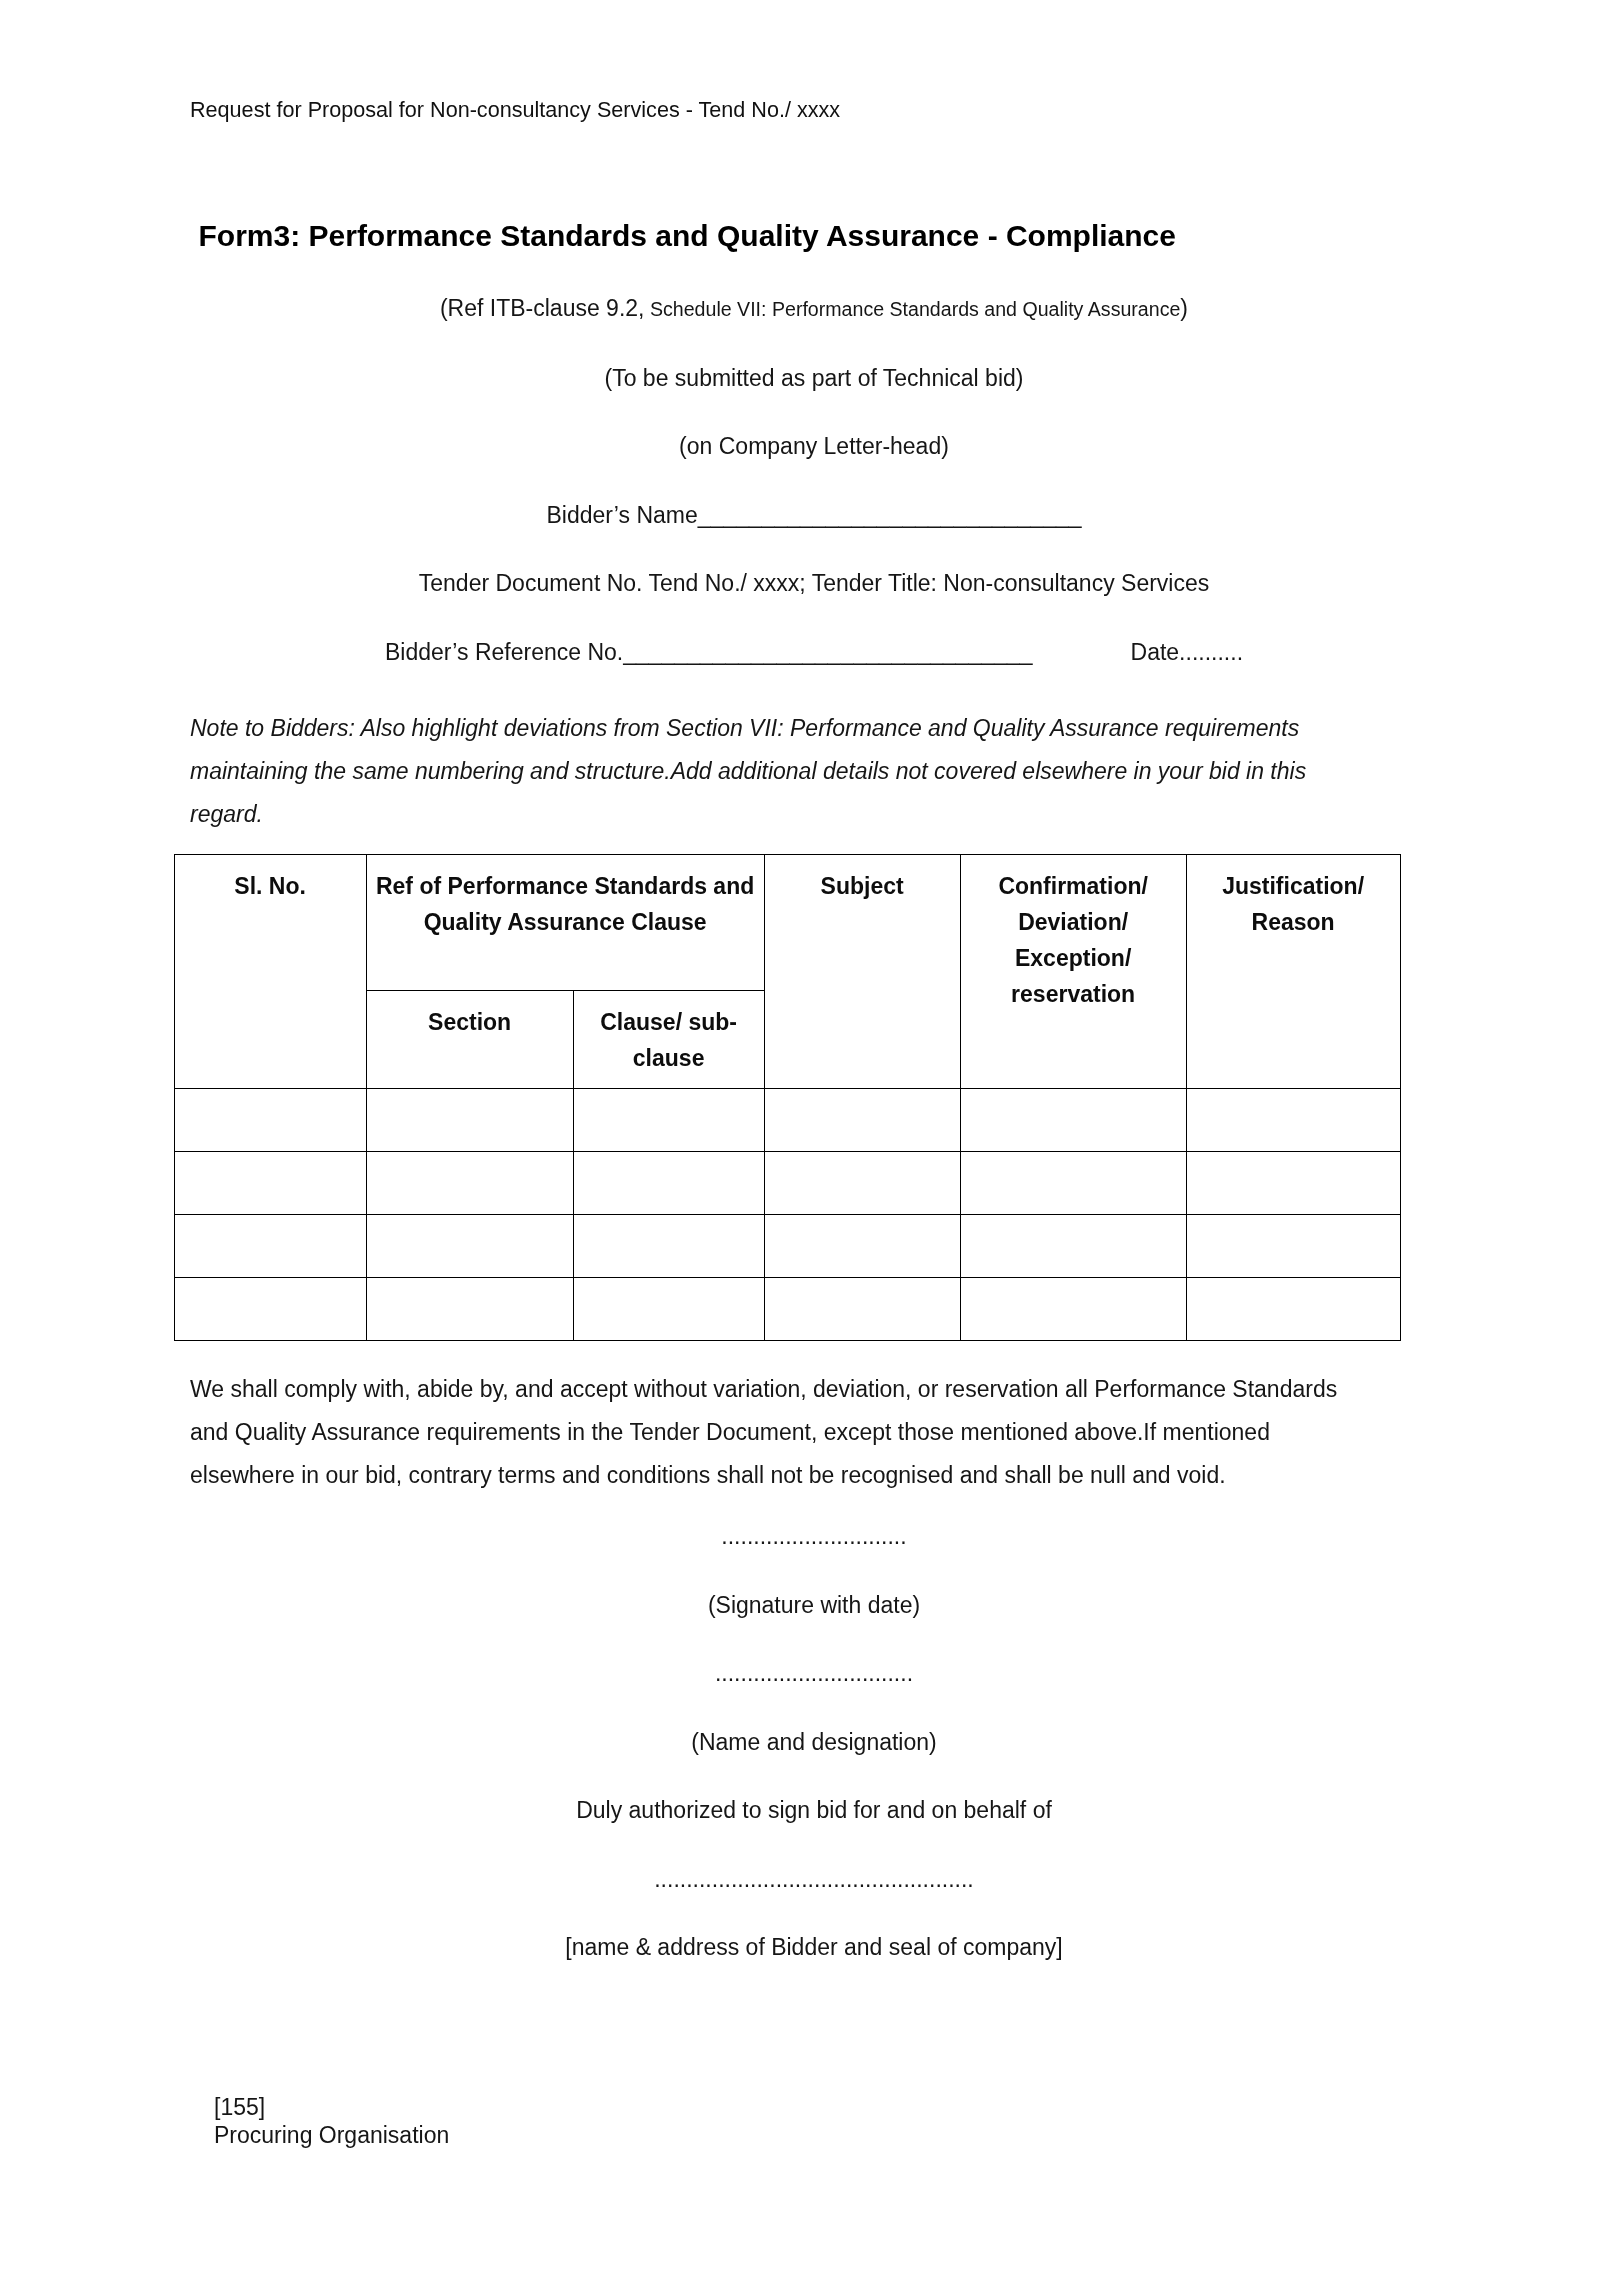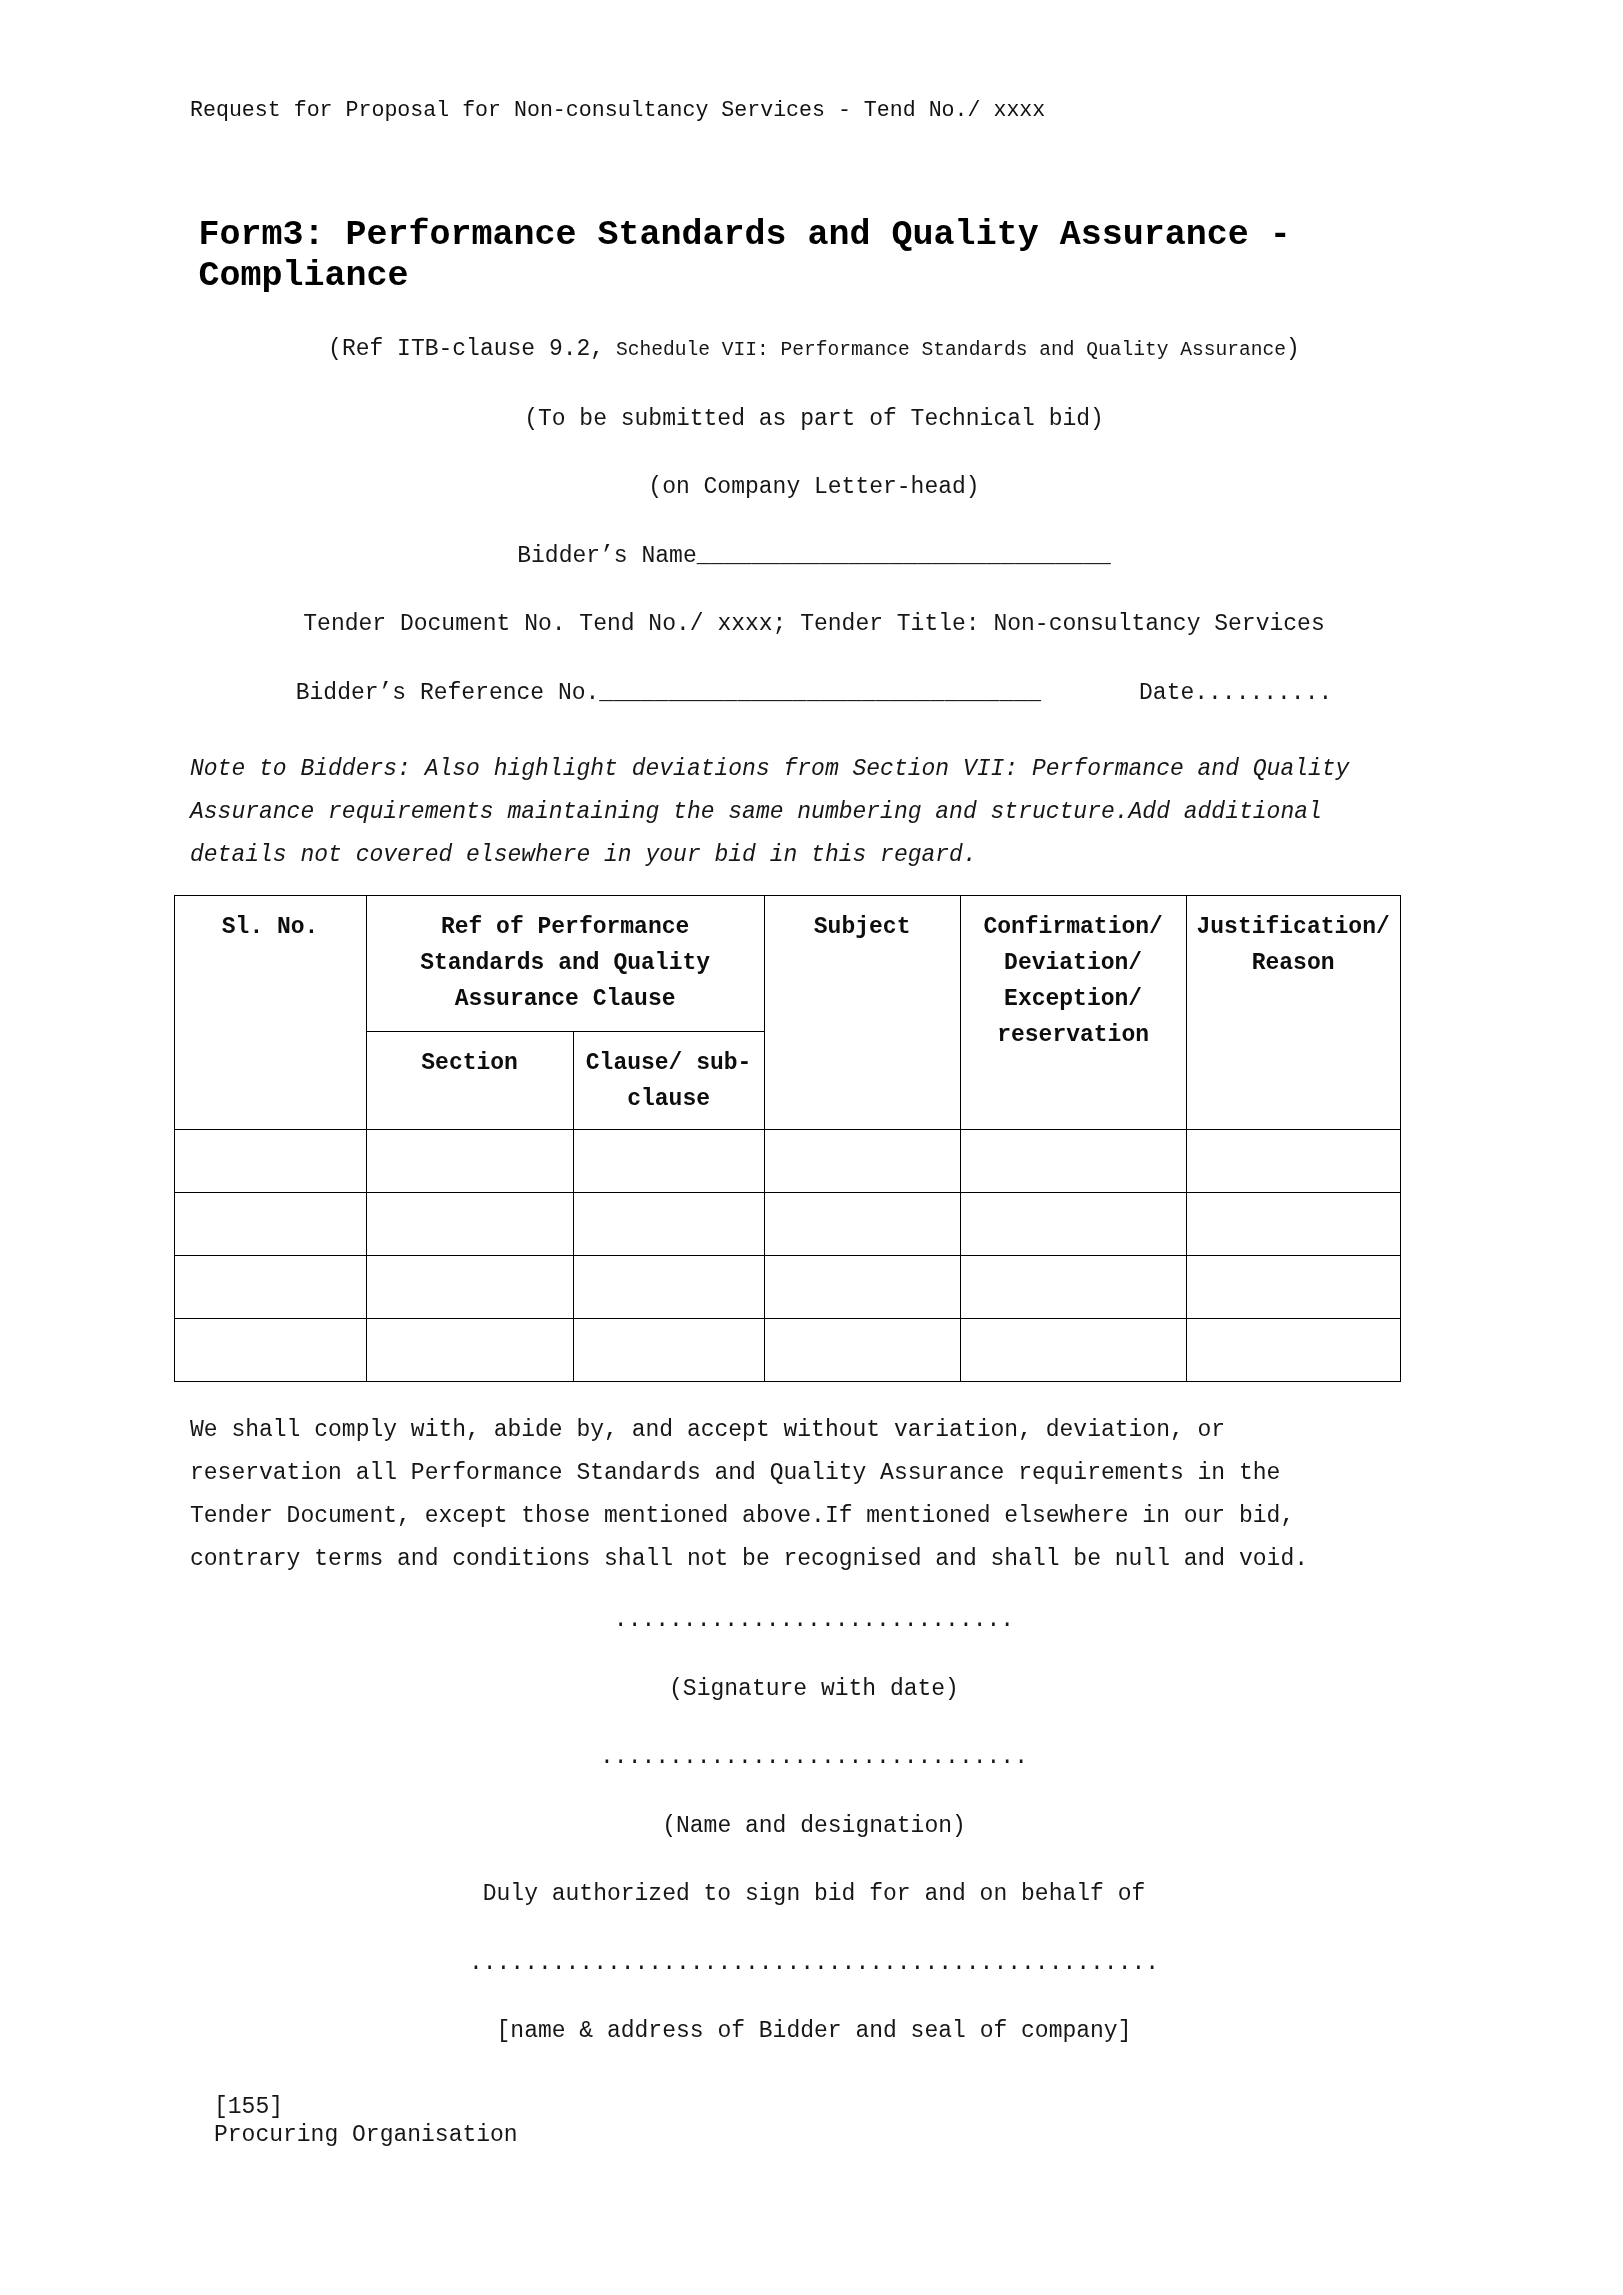--- a/index.html
+++ b/index.html
@@ -2,33 +2,33 @@
 <html style="font-size:10.5px"><head>
 <meta charset="utf-8">
 <style>
   * { margin: 0; padding: 0; box-sizing: border-box; }
   html, body { background: #ffffff; }
   .page {
     position: relative;
     width: 1623px;
     height: 2295px;
     background: #ffffff;
-    font-family: Liberation Mono, monospace;
+    font-family: Liberation Sans, sans-serif;
     color: #161616;
     overflow: hidden;
   }
   .content { padding: 97px 185px 0 190px; }
   .doc-header {
     font-size: 21.6px;
     line-height: 26px;
     margin-bottom: 92px;
     color: #111111;
   }
   .title {
-    font-size: 35px;
+    font-size: 30px;
     font-weight: 700;
     line-height: 41px;
     margin: 0 0 39px 8.5px;
     color: #000000;
     letter-spacing: 0px;
   }
   .para {
     font-size: 23px;
     line-height: 27.5px;
     margin-bottom: 41px;

